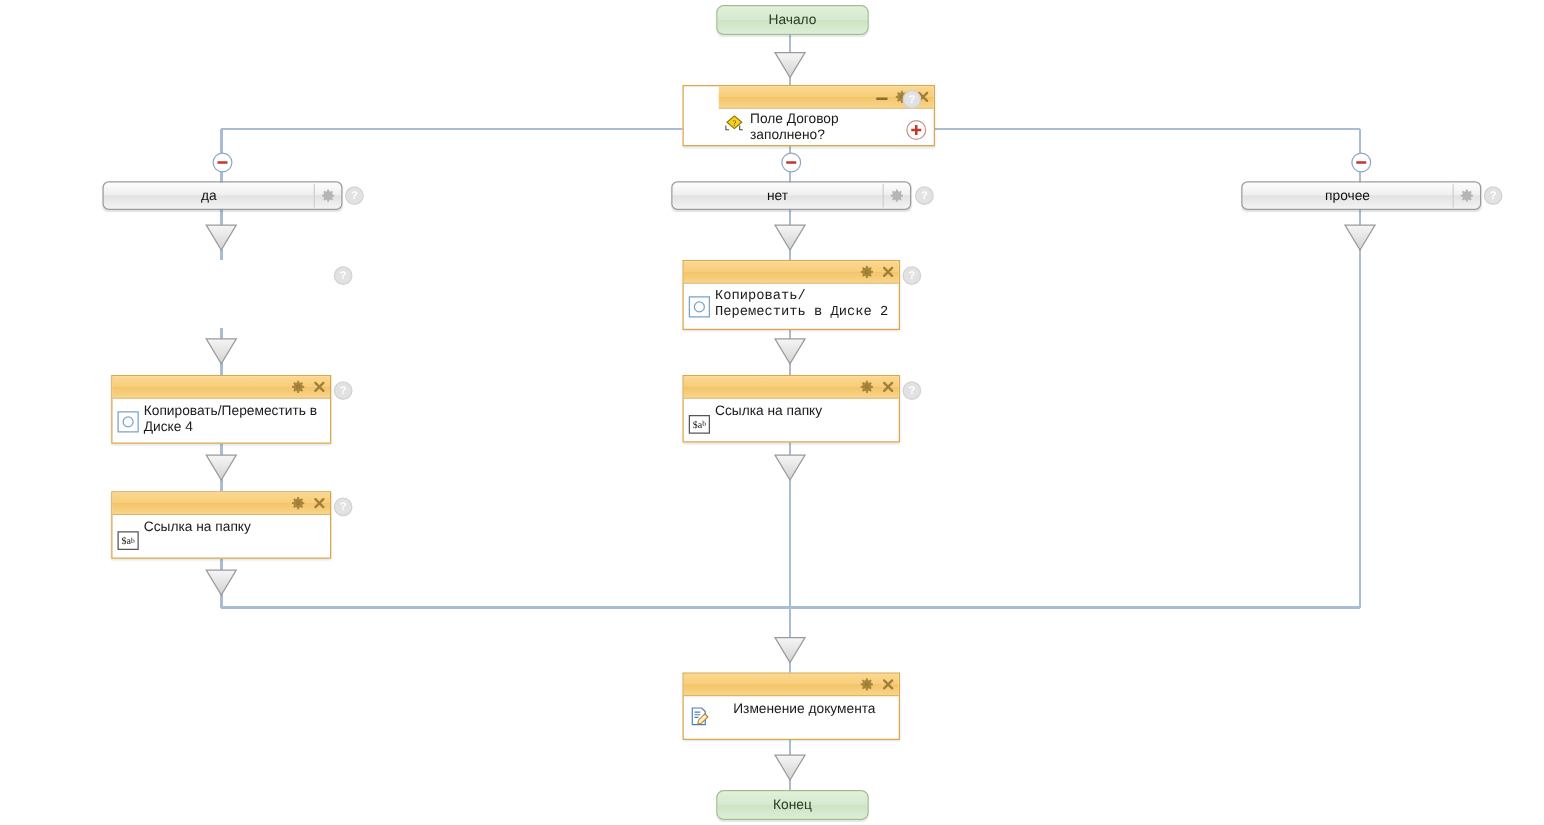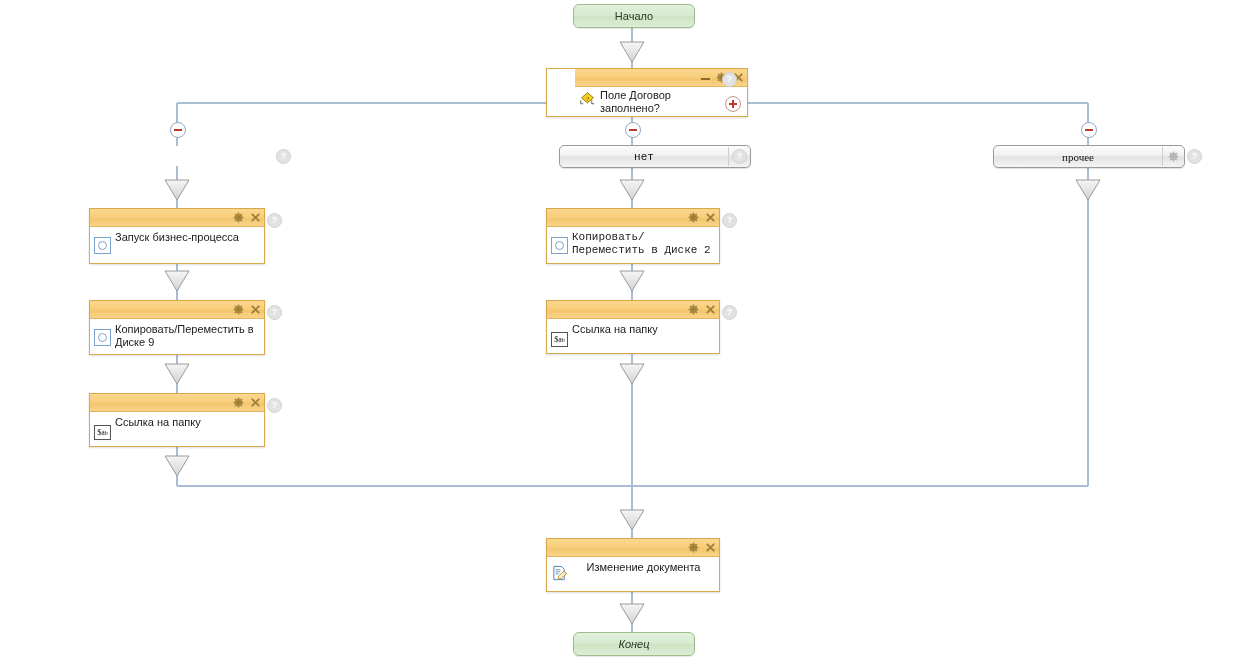--- a/index.html
+++ b/index.html
@@ -212,98 +212,84 @@
     </div>
   </div>
   <div class="help" style="left:722px;top:72px;">
     <span>?</span>
   </div>
 
   <div class="minuscircle" style="left:170px;top:122px;"></div>
   <div class="minuscircle" style="left:625px;top:122px;"></div>
   <div class="minuscircle" style="left:1081px;top:122px;"></div>
 
+  <div class="branch" style="left:82px;top:145px;width:190px;">
+    <span class="blabel">да</span>
+    <span class="bgear">
+      <svg viewBox="0 0 16 16" width="11" height="11">
+        <path fill="#b5b5b5" d="M8 5.4A2.6 2.6 0 1 0 8 10.6 2.6 2.6 0 1 0 8 5.4zm0 1.5a1.1 1.1 0 1 1 0 2.2 1.1 1.1 0 0 1 0-2.2z"></path>
+        <path fill="#b5b5b5" d="M7 .9h2l.3 1.9 1.4.6 1.6-1.1 1.4 1.4-1.1 1.6.6 1.4 1.9.3v2l-1.9.3-.6 1.4 1.1 1.6-1.4 1.4-1.6-1.1-1.4.6L9 15.1H7l-.3-1.9-1.4-.6-1.6 1.1-1.4-1.4 1.1-1.6-.6-1.4L.9 9V7l1.9-.3.6-1.4-1.1-1.6 1.4-1.4L5.3 3.4l1.4-.6z"></path>
+      </svg>
+    </span>
+  </div>
   <div class="help" style="left:276px;top:149px;">
     <span>?</span>
   </div>
 
-  <div class="branch" style="left:559px;top:145px;width:190px;font-family:Liberation Mono, monospace;">
+  <div class="branch" style="left:537px;top:145px;width:190px;">
     <span class="blabel">нет</span>
     <span class="bgear">
       <svg viewBox="0 0 16 16" width="11" height="11">
         <path fill="#b5b5b5" d="M8 5.4A2.6 2.6 0 1 0 8 10.6 2.6 2.6 0 1 0 8 5.4zm0 1.5a1.1 1.1 0 1 1 0 2.2 1.1 1.1 0 0 1 0-2.2z"></path>
         <path fill="#b5b5b5" d="M7 .9h2l.3 1.9 1.4.6 1.6-1.1 1.4 1.4-1.1 1.6.6 1.4 1.9.3v2l-1.9.3-.6 1.4 1.1 1.6-1.4 1.4-1.6-1.1-1.4.6L9 15.1H7l-.3-1.9-1.4-.6-1.6 1.1-1.4-1.4 1.1-1.6-.6-1.4L.9 9V7l1.9-.3.6-1.4-1.1-1.6 1.4-1.4L5.3 3.4l1.4-.6z"></path>
       </svg>
     </span>
   </div>
   <div class="help" style="left:732px;top:149px;">
     <span>?</span>
   </div>
 
-  <div class="branch" style="left:993px;top:145px;width:190px;font-family:Liberation Serif, serif;">
+  <div class="branch" style="left:993px;top:145px;width:190px;">
     <span class="blabel">прочее</span>
     <span class="bgear">
       <svg viewBox="0 0 16 16" width="11" height="11">
         <path fill="#b5b5b5" d="M8 5.4A2.6 2.6 0 1 0 8 10.6 2.6 2.6 0 1 0 8 5.4zm0 1.5a1.1 1.1 0 1 1 0 2.2 1.1 1.1 0 0 1 0-2.2z"></path>
         <path fill="#b5b5b5" d="M7 .9h2l.3 1.9 1.4.6 1.6-1.1 1.4 1.4-1.1 1.6.6 1.4 1.9.3v2l-1.9.3-.6 1.4 1.1 1.6-1.4 1.4-1.6-1.1-1.4.6L9 15.1H7l-.3-1.9-1.4-.6-1.6 1.1-1.4-1.4 1.1-1.6-.6-1.4L.9 9V7l1.9-.3.6-1.4-1.1-1.6 1.4-1.4L5.3 3.4l1.4-.6z"></path>
       </svg>
     </span>
   </div>
   <div class="help" style="left:1187px;top:149px;">
     <span>?</span>
   </div>
 
-  <div class="node" style="left:89px;top:208px;width:174px;height:54px;">
+  <div class="help" style="left:267px;top:213px;">
+    <span>?</span>
+  </div>
+
+  <div class="node" style="left:89px;top:300px;width:174px;height:53px;">
     <div class="nhead">
       <span class="hicon gear-h">
         <svg viewBox="0 0 16 16" width="11" height="11">
             <path fill="#9b7b33" d="M8 5.4A2.6 2.6 0 1 0 8 10.6 2.6 2.6 0 1 0 8 5.4zm0 1.5a1.1 1.1 0 1 1 0 2.2 1.1 1.1 0 0 1 0-2.2z"></path>
             <path fill="#9b7b33" d="M7 .9h2l.3 1.9 1.4.6 1.6-1.1 1.4 1.4-1.1 1.6.6 1.4 1.9.3v2l-1.9.3-.6 1.4 1.1 1.6-1.4 1.4-1.6-1.1-1.4.6L9 15.1H7l-.3-1.9-1.4-.6-1.6 1.1-1.4-1.4 1.1-1.6-.6-1.4L.9 9V7l1.9-.3.6-1.4-1.1-1.6 1.4-1.4L5.3 3.4l1.4-.6z" opacity="0.85"></path>
           </svg>
       </span>
       <span class="hicon close-x">
         <svg viewBox="0 0 12 12" width="11" height="11">
             <path stroke="#a07f3a" stroke-width="2" stroke-linecap="round" d="M2.5 2.5 L9.5 9.5 M9.5 2.5 L2.5 9.5"></path>
           </svg>
       </span>
     </div>
     <div class="nbody">
       <span class="nicon">
         <span class="glyph-box">
             <span class="ring"></span>
           </span>
       </span>
-      <span class="ntext">Запуск бизнес-процесса</span>
-    </div>
-  </div>
-  <div class="help" style="left:267px;top:213px;">
-    <span>?</span>
-  </div>
-
-  <div class="node" style="left:89px;top:300px;width:174px;height:53px;">
-    <div class="nhead">
-      <span class="hicon gear-h">
-        <svg viewBox="0 0 16 16" width="11" height="11">
-            <path fill="#9b7b33" d="M8 5.4A2.6 2.6 0 1 0 8 10.6 2.6 2.6 0 1 0 8 5.4zm0 1.5a1.1 1.1 0 1 1 0 2.2 1.1 1.1 0 0 1 0-2.2z"></path>
-            <path fill="#9b7b33" d="M7 .9h2l.3 1.9 1.4.6 1.6-1.1 1.4 1.4-1.1 1.6.6 1.4 1.9.3v2l-1.9.3-.6 1.4 1.1 1.6-1.4 1.4-1.6-1.1-1.4.6L9 15.1H7l-.3-1.9-1.4-.6-1.6 1.1-1.4-1.4 1.1-1.6-.6-1.4L.9 9V7l1.9-.3.6-1.4-1.1-1.6 1.4-1.4L5.3 3.4l1.4-.6z" opacity="0.85"></path>
-          </svg>
-      </span>
-      <span class="hicon close-x">
-        <svg viewBox="0 0 12 12" width="11" height="11">
-            <path stroke="#a07f3a" stroke-width="2" stroke-linecap="round" d="M2.5 2.5 L9.5 9.5 M9.5 2.5 L2.5 9.5"></path>
-          </svg>
-      </span>
-    </div>
-    <div class="nbody">
-      <span class="nicon">
-        <span class="glyph-box">
-            <span class="ring"></span>
-          </span>
-      </span>
-      <span class="ntext">Копировать/Переместить в Диске 9</span>
+      <span class="ntext">Копировать/Переместить в Диске 4</span>
     </div>
   </div>
   <div class="help" style="left:267px;top:305px;">
     <span>?</span>
   </div>
 
   <div class="node" style="left:89px;top:393px;width:174px;height:52px;">
     <div class="nhead">
       <span class="hicon gear-h">
         <svg viewBox="0 0 16 16" width="11" height="11">
@@ -406,17 +392,17 @@
           <path d="M3 1.5 h8 l3 3 v11 h-11 z" fill="#ffffff" stroke="#4b7fb5" stroke-width="1"></path>
           <path d="M4.8 5 h5 M4.8 7.2 h5 M4.8 9.4 h3.4" stroke="#4b7fb5" stroke-width=".9"></path>
           <path d="M13.6 6.4 l2.6 2.6 -5.4 5.4 -3.2 .6 .6-3.2 z" fill="#fdf0c8" stroke="#b5892f" stroke-width=".9"></path>
           <path d="M13.6 6.4 l2.6 2.6" stroke="#b5892f" stroke-width=".9"></path>
         </svg>
       </span>
       <span class="ntext">Изменение документа</span>
     </div>
   </div>
 
-  <div class="term" style="left:573px;top:632px;width:120px;font-style:italic;">
+  <div class="term" style="left:573px;top:632px;width:120px;">
     <span>Конец</span>
   </div>
 
 </div>
 
 </body></html>

